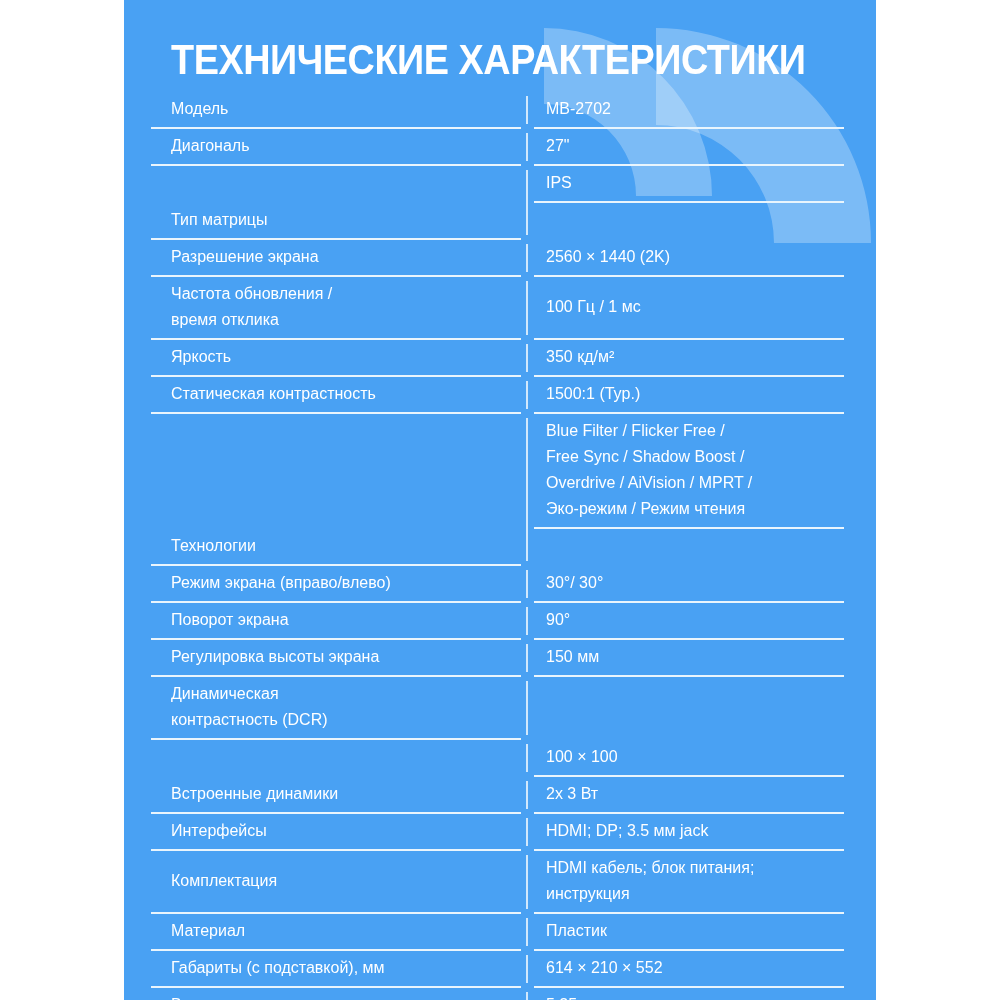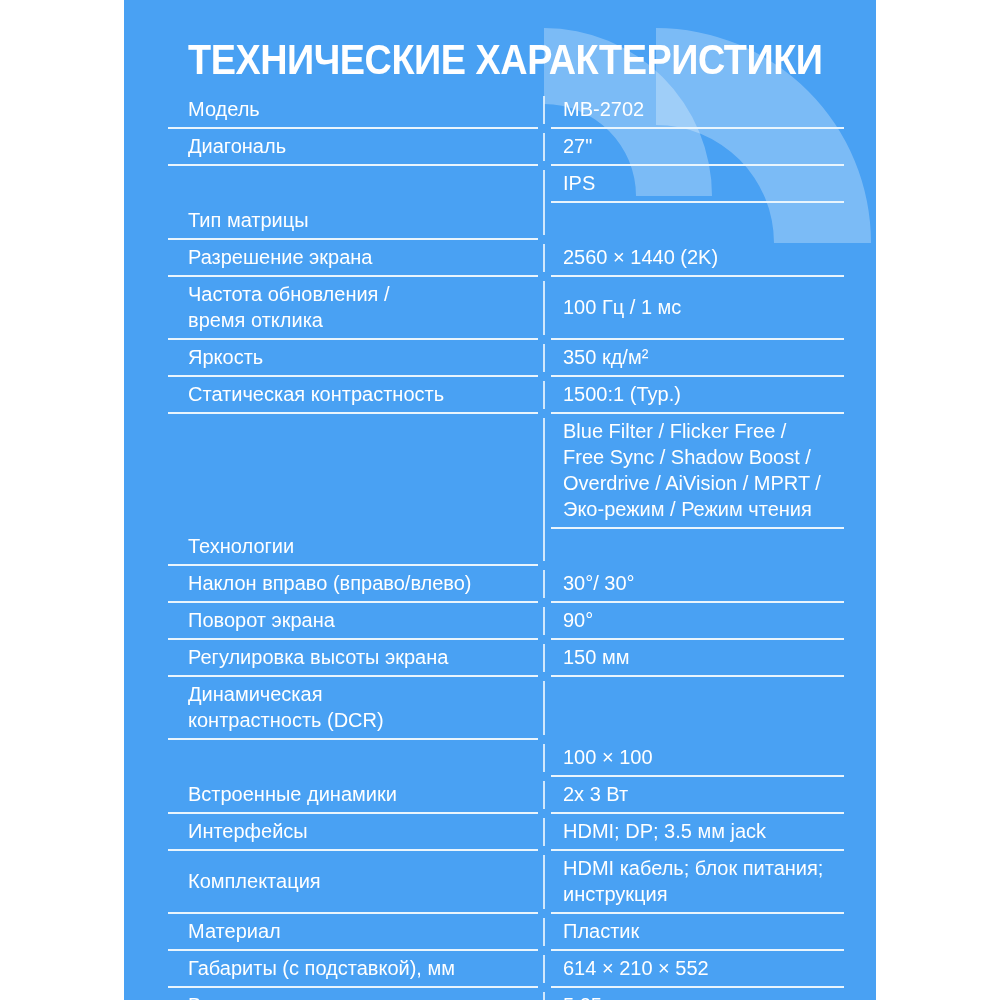--- a/index.html
+++ b/index.html
@@ -12,21 +12,21 @@
     width: 1000px; height: 1000px;
     background: var(--background, #ffffff);
     overflow: hidden;
   }
   .panel {
     width: 752px; height: 1000px;
     margin: 0 auto;
     background: var(--panel, #49a1f3);
     position: relative;
     box-sizing: border-box;
-    padding: 36px 32px 14px 44px;
+    padding: 36px 32px 14px 27px;
     overflow: hidden;
   }
   .quote-decor {
     position: absolute;
     left: 420px; top: 28px;
     z-index: 0;
     pointer-events: none;
   }
   .quote-decor path { fill: var(--quote, rgba(255,255,255,0.28)); }
   .title {
@@ -46,21 +46,21 @@
     display: grid;
     grid-template-columns: 370px 13px 1fr;
     position: relative;
     min-height: 36px;
   }
   .spec-row .cell {
     display: flex;
     align-items: center;
     box-sizing: border-box;
     color: var(--text, #ffffff);
-    font-size: 20px;
+    font-size: 16px;
     line-height: 26px;
     white-space: pre-line;
     padding-top: 4px;
     padding-bottom: 5px;
   }
   .spec-row .label { grid-column: 1; padding-left: 20px; }
   .spec-row .value { grid-column: 3; padding-left: 12px; }
   .spec-row:not(:last-child) .cell {
     border-bottom: 2px solid var(--line, #e9f5fd);
   }
@@ -125,21 +125,21 @@
         </div>
         <div class="spec-row">
           <div class="cell value">Blue Filter / Flicker Free /
 Free Sync / Shadow Boost /
 Overdrive / AiVision / MPRT /
 Эко-режим / Режим чтения</div>
           <div class="cell label">Технологии</div>
           <span class="tick"></span>
         </div>
         <div class="spec-row">
-          <div class="cell label">Наклон вправо (вправо/влево)</div>
+          <div class="cell label">Режим экрана (вправо/влево)</div>
           <div class="cell value">30°/ 30°</div>
           <span class="tick"></span>
         </div>
         <div class="spec-row">
           <div class="cell label">Поворот экрана</div>
           <div class="cell value">90°</div>
           <span class="tick"></span>
         </div>
         <div class="spec-row">
           <div class="cell label">Регулировка высоты экрана</div>

